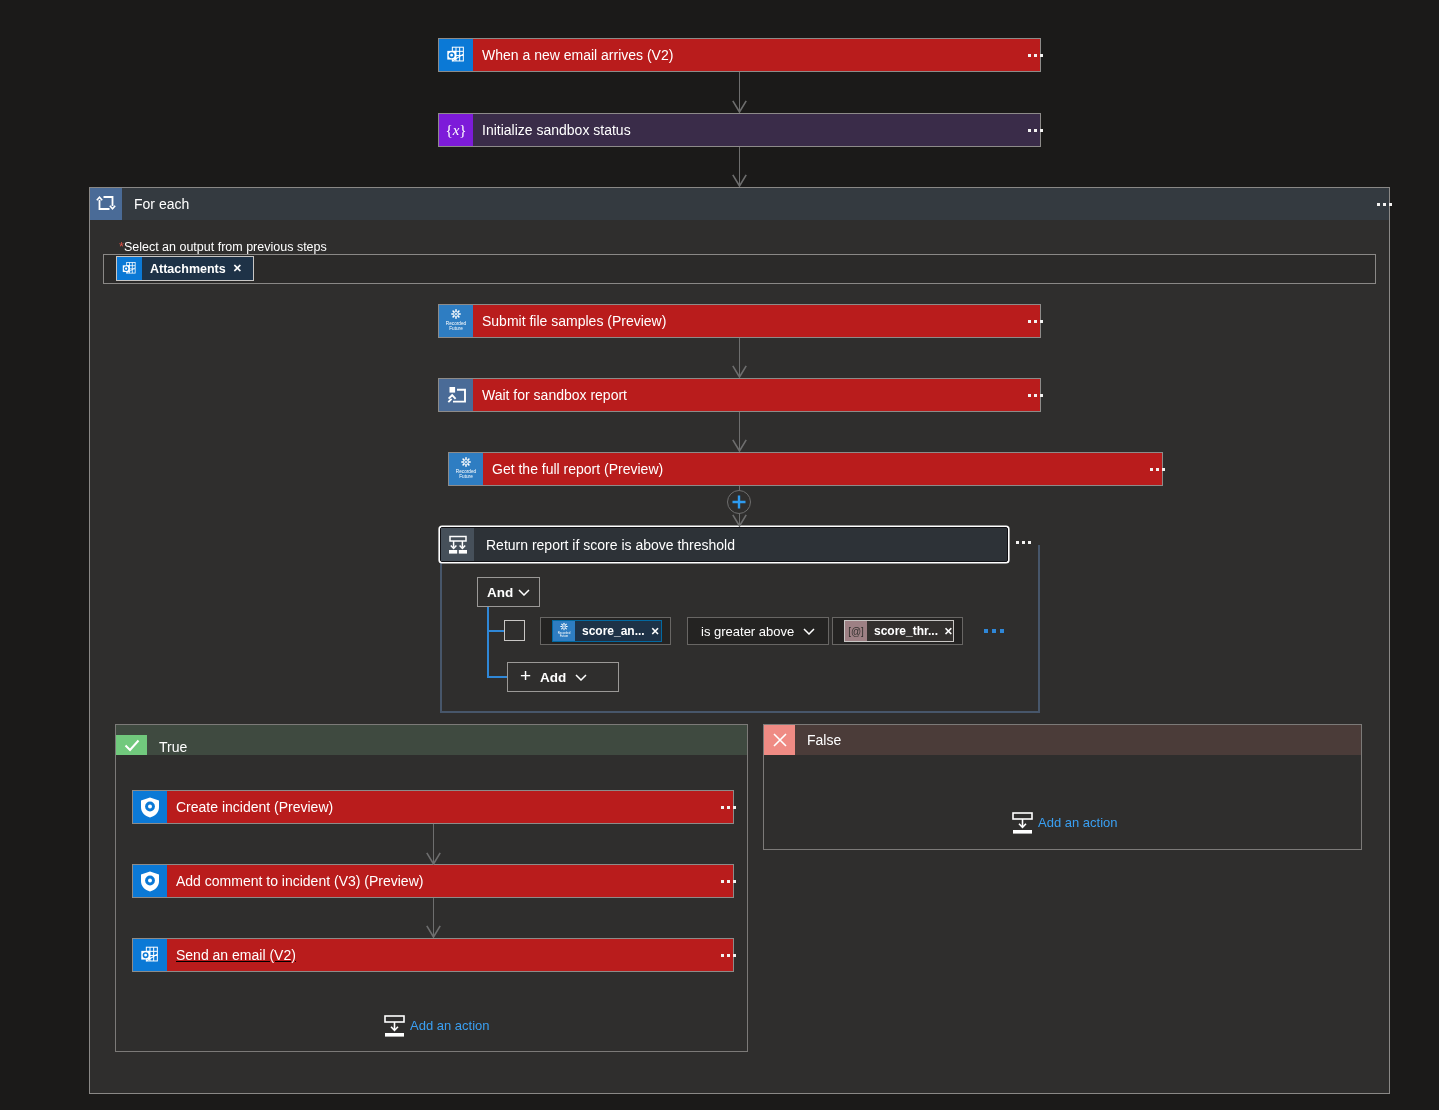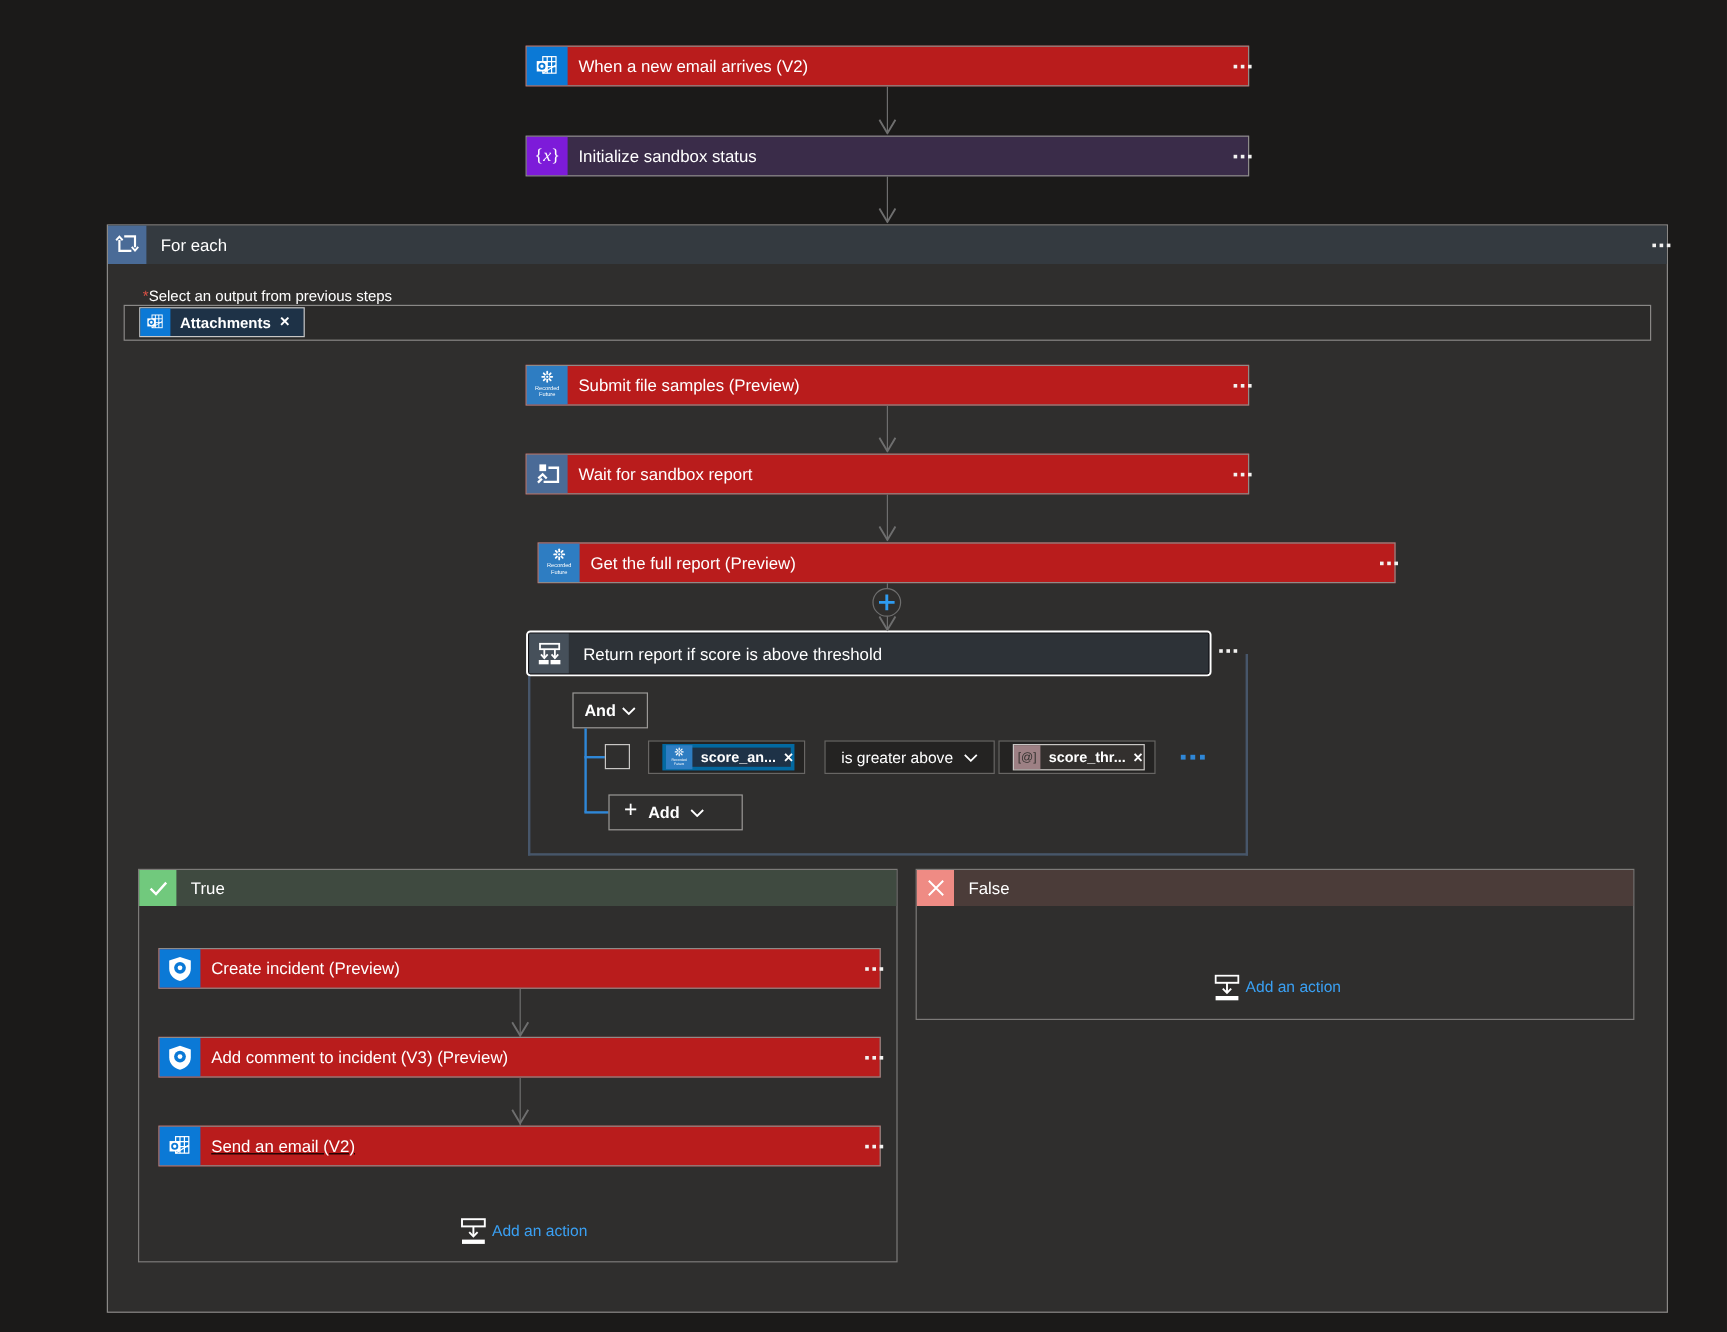--- a/index.html
+++ b/index.html
@@ -168,21 +168,21 @@
     </svg>
 </div>
 
 <div class="abs" style="left:487px;top:607px;width:1.5px;height:70px;background:#2f87d7;"></div>
 <div class="abs" style="left:487px;top:630px;width:17px;height:1.5px;background:#2f87d7;"></div>
 <div class="abs" style="left:487px;top:676px;width:20px;height:1.5px;background:#2f87d7;"></div>
 
 <div class="abs" style="left:504px;top:620px;width:21px;height:21px;border:1.5px solid #c8c6c4;"></div>
 
 <div class="abs" style="left:540px;top:617px;width:131px;height:28px;border:1px solid #686664;background:#242322;"></div>
-<div class="abs" style="left:552px;top:620px;width:110px;height:22px;border:3px solid #0369a1;background:#1e3247;display:flex;align-items:center;">
+<div class="abs" style="left:552px;top:620px;width:110px;height:22px;border:1px solid #0369a1;background:#1e3247;display:flex;align-items:center;">
   <div style="width:22px;height:20px;background:#2e7dc2;flex:none;display:flex;align-items:center;justify-content:center;">
       <svg width="20" height="20" viewBox="0 0 34 34">
         <g stroke="#fff" stroke-width="1.8" stroke-linecap="round">
           <line x1="17" y1="4" x2="17" y2="15"></line>
           <line x1="11.5" y1="9.5" x2="22.5" y2="9.5"></line>
           <line x1="13" y1="5.5" x2="21" y2="13.5"></line>
           <line x1="21" y1="5.5" x2="13" y2="13.5"></line>
         </g>
         <circle cx="17" cy="9.5" r="2.4" fill="#2e7dc2"></circle>
         <circle cx="17" cy="9.5" r="1.2" fill="#fff"></circle>
@@ -213,21 +213,21 @@
   <span style="color:#fff;font-size:19px;font-weight:400;margin-top:-2px;">+</span>
   <span style="color:#fff;font-size:13.5px;font-weight:bold;margin-left:9px;">Add</span>
   <span style="margin-left:9px;display:flex;">
       <svg width="12" height="7" viewBox="0 0 12 7" fill="none" stroke="#fff" stroke-width="1.5">
         <path d="M1 1 L6 6 L11 1"></path>
       </svg>
     </span>
 </div>
 
 <div class="abs" style="left:115px;top:724px;width:633px;height:328px;border:1px solid #7c7a78;"></div>
-<div class="hdr" style="left:116px;top:725px;width:631px;height:30px;background:#3f4a40;">
+<div class="hdr" style="left:116px;top:725px;width:631px;height:30px;background:#3f4a40;align-items:flex-end;">
   <div class="cicon" style="width:31px;background:#71c97d;">
       <svg width="20" height="20" viewBox="0 0 20 20" fill="none" stroke="#fff" stroke-width="2">
         <path d="M3.5 10.5 L8 15 L16.5 5.5"></path>
       </svg>
     </div>
   <div class="htitle">True</div>
 </div>
 
 <div class="card" style="left:132px;top:790px;width:602px;">
   <div class="cicon" style="background:#0b79d6;">

